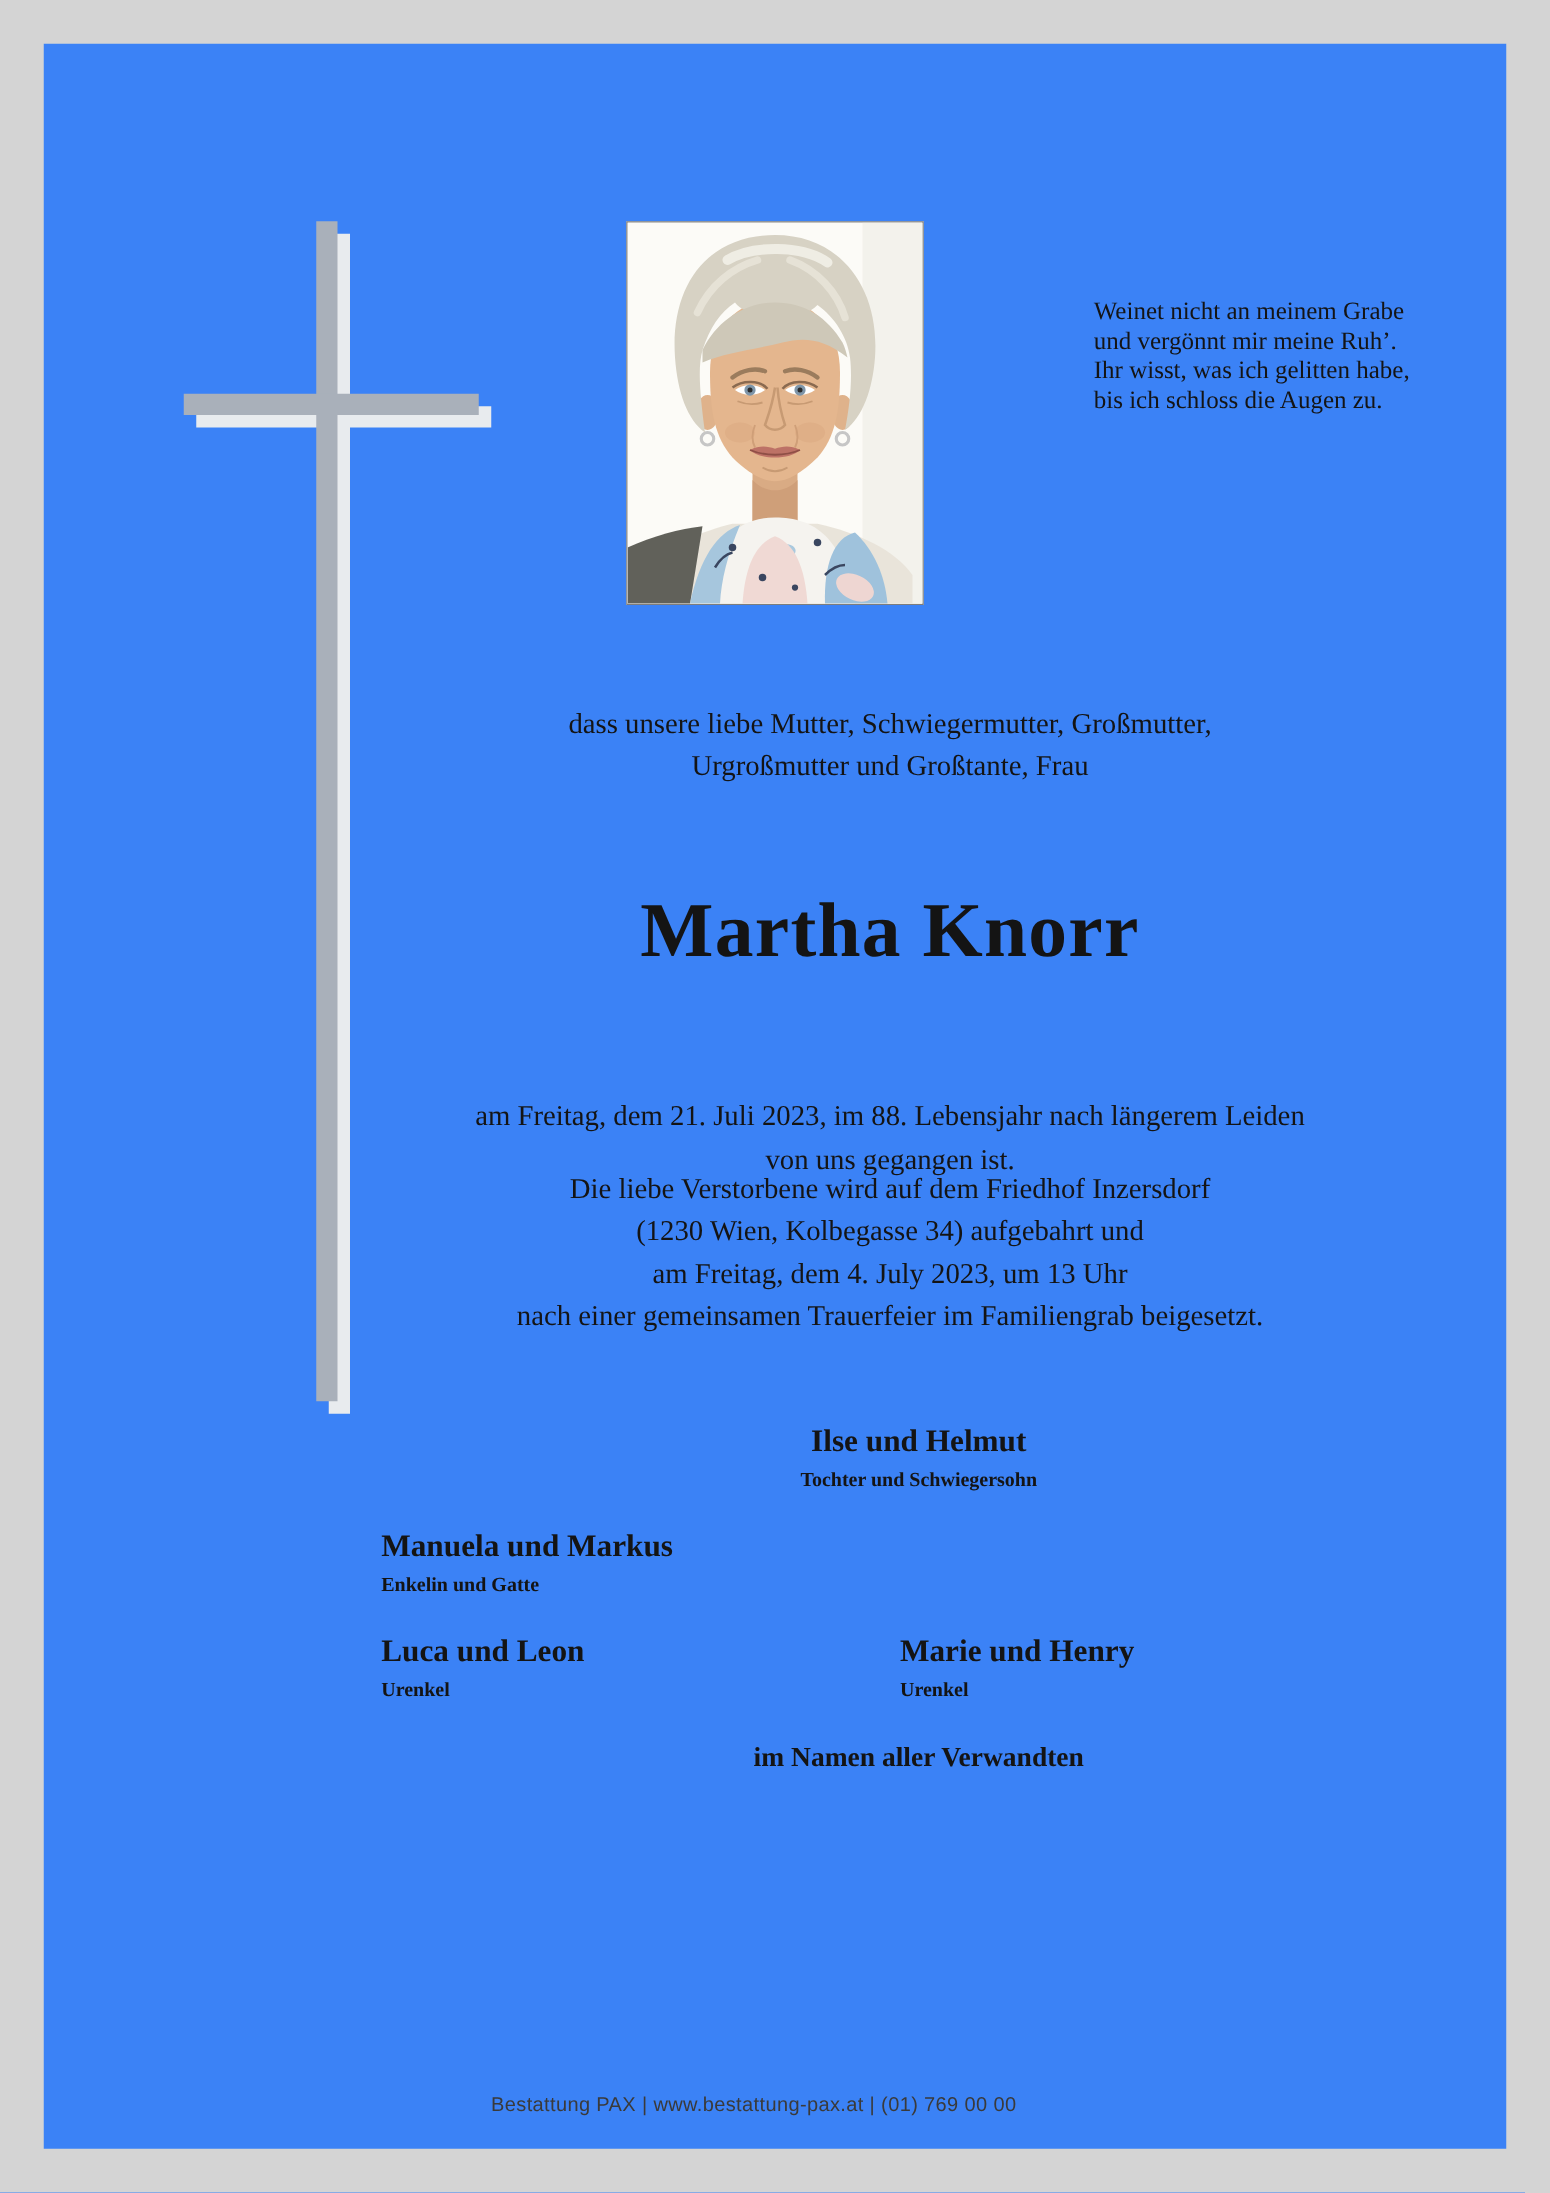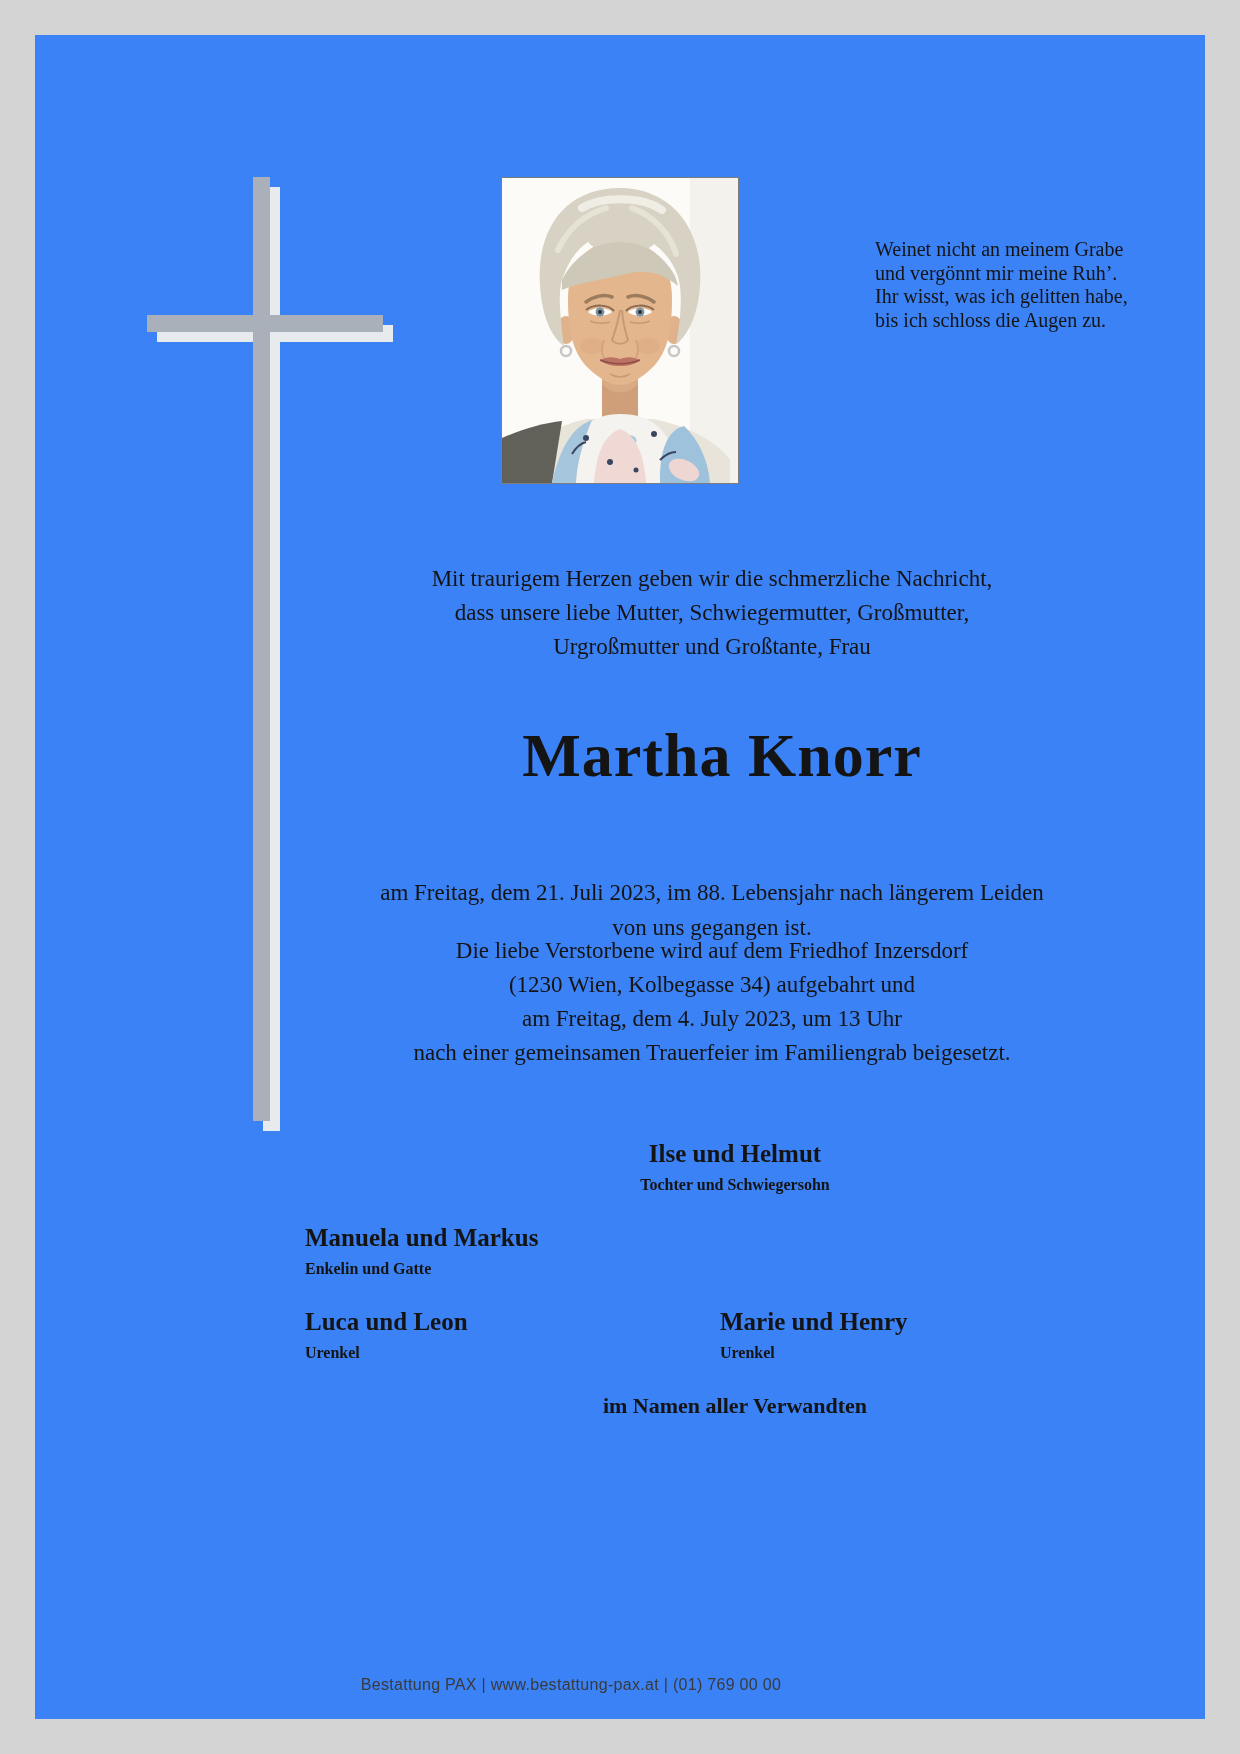--- a/index.html
+++ b/index.html
@@ -31,42 +31,42 @@
   }
   .photo svg{display:block;}
   
   .poem{
     position:absolute;left:840px;top:203px;width:300px;
     font-size:20px;line-height:23.5px;text-align:left;
   }
   
   .centercol{position:absolute;left:232px;width:890px;text-align:center;}
   .announcement{top:527px;font-size:23px;line-height:34px;}
-  .deceased-name{top:672px;font-size:62px;line-height:76px;font-weight:bold;margin:10px;letter-spacing:1px;}
+  .deceased-name{top:672px;font-size:62px;line-height:76px;font-weight:bold;margin:0;letter-spacing:1px;}
   .death{top:812px;font-size:23px;line-height:35px;margin-top:28px;}
   .funeral{top:899px;font-size:23px;line-height:34px;}
   
   .mourner-names{font-size:25px;font-weight:bold;line-height:30px;}
   .mourner-relation{font-size:16px;line-height:26px;margin-top:3px;font-weight:bold;}
   .mourner-primary{position:absolute;left:255px;width:890px;top:1104px;text-align:center;}
   .mcell{position:absolute;text-align:left;width:440px;}
   .row1{top:1188px;}
   .row2{top:1272px;}
   .mcell-left{left:270px;}
   .mcell-right{left:685px;}
   .closing{
     position:absolute;left:255px;width:890px;top:1358px;
     text-align:center;font-size:22px;font-weight:bold;
   }
   
   .footer{
     position:absolute;left:0;width:1072px;top:1641px;
     text-align:center;
     font-family:"Liberation Sans","DejaVu Sans",sans-serif;
-    font-size:16px;color:#3a3a3a;letter-spacing:0.3px;
+    font-size:16px;color:#3a3a3a;letter-spacing:0.3px;padding-left:32px;
   }
 </style>
 </head>
 <body style="background: rgb(212, 212, 212);">
 
 <div class="page">
 
   <div>
     <div class="cross-part cross-shadow-v"></div>
     <div class="cross-part cross-shadow-h"></div>
@@ -139,21 +139,20 @@
   </div>
 
   <div class="poem">
     <div>Weinet nicht an meinem Grabe</div>
     <div>und vergönnt mir meine Ruh’.</div>
     <div>Ihr wisst, was ich gelitten habe,</div>
     <div>bis ich schloss die Augen zu.</div>
   </div>
 
   <div class="centercol announcement">
-    <div>Mit traurigem Herzen geben wir die schmerzliche Nachricht,</div>
     <div>dass unsere liebe Mutter, Schwiegermutter, Großmutter,</div>
     <div>Urgroßmutter und Großtante, Frau</div>
   </div>
 
   <h1 class="centercol deceased-name">Martha Knorr</h1>
 
   <div class="centercol death">
     <div>am Freitag, dem 21. Juli 2023, im 88. Lebensjahr nach längerem Leiden</div>
     <div>von uns gegangen ist.</div>
   </div>

